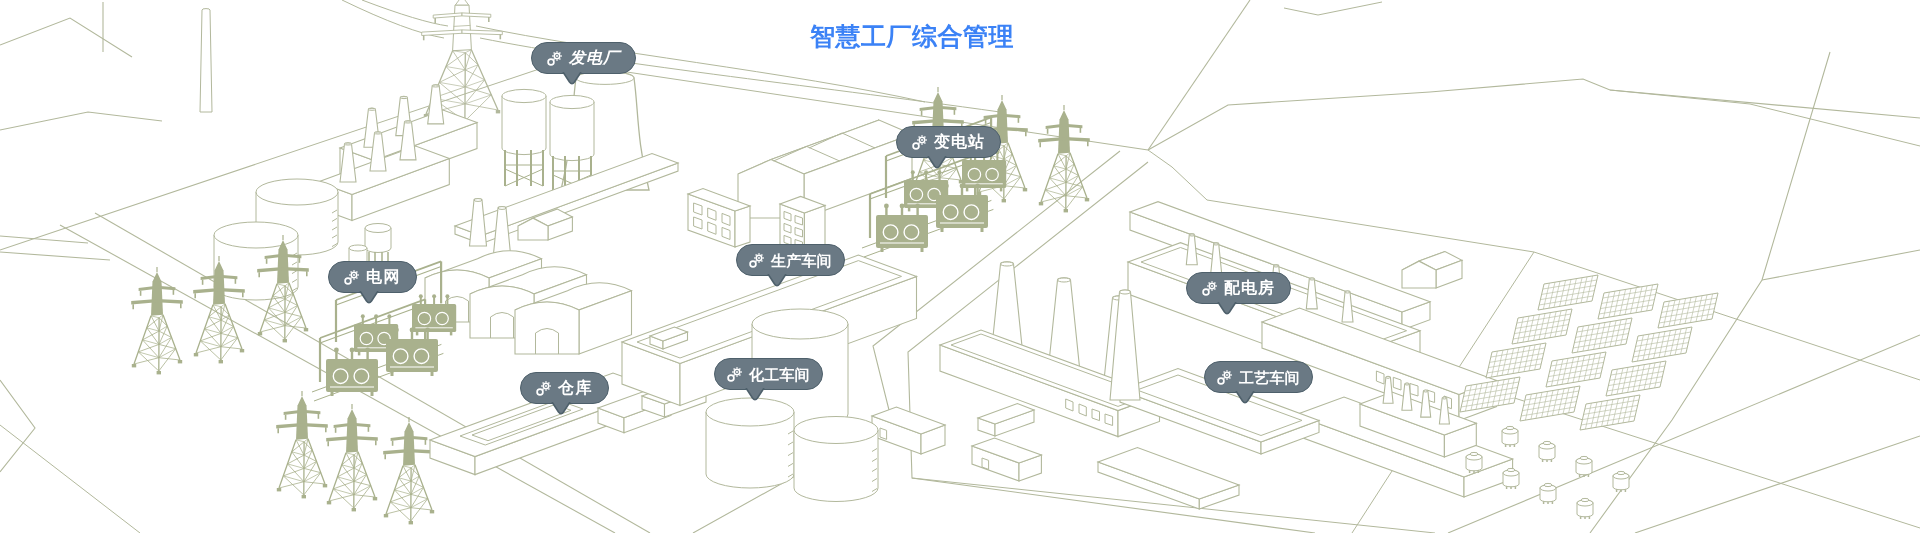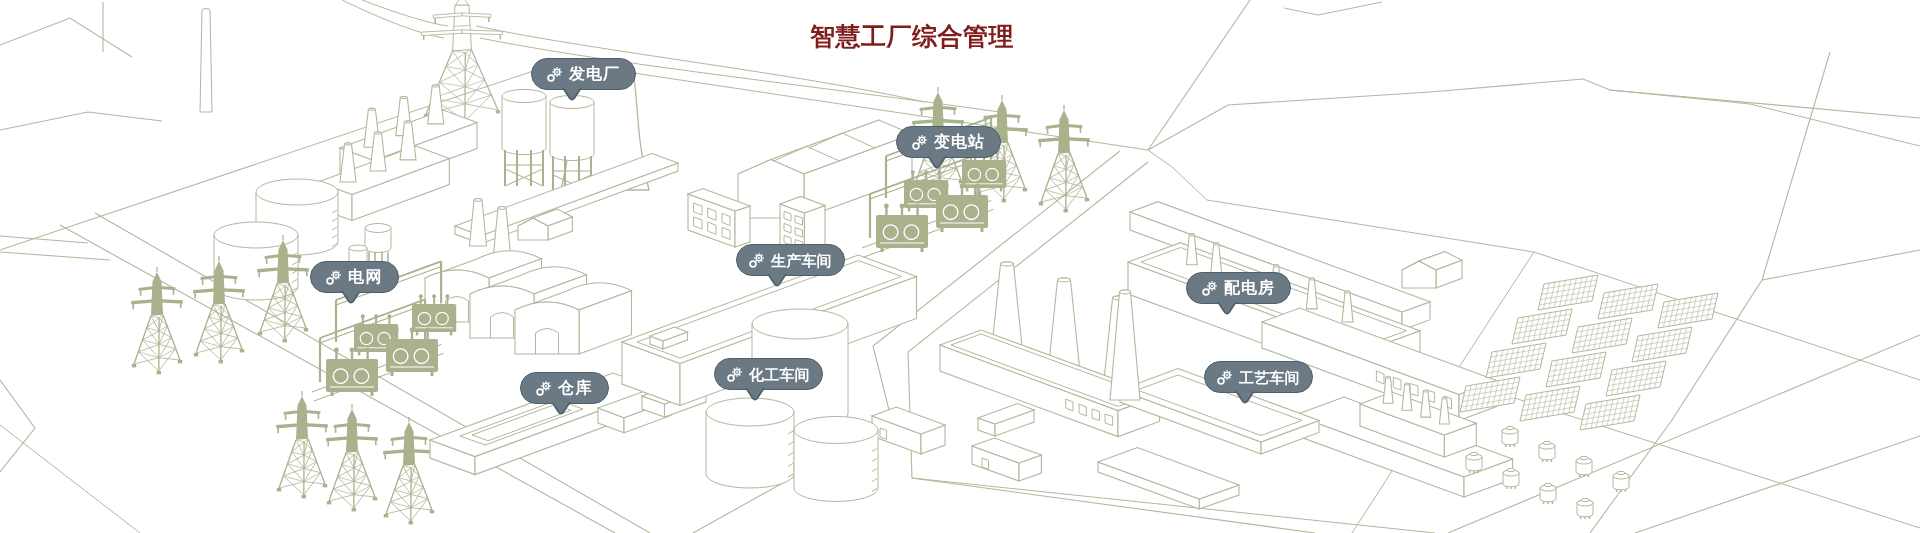--- a/index.html
+++ b/index.html
@@ -3,21 +3,21 @@
 <meta charset="utf-8">
 <style>
   html,body{margin:0;padding:0;background:#fff;}
   #stage{position:relative;width:1920px;height:533px;overflow:hidden;background:#fff;
          font-family:"Liberation Sans","DejaVu Sans",sans-serif;}
   #scene{position:absolute;left:0;top:0;}
   #scene .n{fill:none;stroke:#b2b89c}
   #scene .w{fill:#fff;stroke:#b2b89c}
   #scene .q{fill:none;stroke:#a9b18d}
   #scene .f{fill:#a9b18d;stroke:none}
-  #title{position:absolute;left:810px;top:20px;font-size:25px;font-weight:bold;color:#7f1d1d;
+  #title{position:absolute;left:810px;top:20px;font-size:25px;font-weight:bold;color:#3b82f6;
          letter-spacing:0.5px;white-space:nowrap;}
   .pin{position:absolute;height:32px;display:inline-flex;align-items:center;gap:6px;
        padding:0 15px 0 14px;background:#6a7984;border:1.6px solid #4e606b;border-radius:17px;
        box-sizing:border-box;color:#fff;cursor:pointer;}
   .pin .lbl{font-size:16px;font-weight:bold;color:#fff;letter-spacing:1px;white-space:nowrap;line-height:1;}
   .pin .tail{position:absolute;left:30px;top:29.2px;width:20px;height:14px;}
   .pin .gicon{width:17px;height:17px;flex:0 0 auto;}
 </style>
 </head>
 <body>
@@ -506,21 +506,21 @@
         <use href="#iu" transform="translate(1584 477) scale(1)"></use>
         <use href="#iu" transform="translate(1621 492) scale(1)"></use>
         <use href="#iu" transform="translate(1474 473) scale(1)"></use>
         <use href="#iu" transform="translate(1511 489) scale(1)"></use>
         <use href="#iu" transform="translate(1548 504) scale(1)"></use>
         <use href="#iu" transform="translate(1585 519) scale(1)"></use>
       </g>
   </svg>
   <div id="title">智慧工厂综合管理</div>
 
-<div class="pin" style="left: 531px; top: 58px;">
+<div class="pin" style="left: 531px; top: 42px; font-style: italic;">
       <svg class="gicon" viewBox="0 0 17 17">
         <g fill="none" stroke="#fff">
           <circle cx="11" cy="6" r="2.7" stroke-width="1.5"></circle>
           <circle cx="11" cy="6" r="1" fill="#fff" stroke="none"></circle>
           <g stroke-width="1.4">
             <line x1="11" y1="1.2" x2="11" y2="2.6"></line>
             <line x1="11" y1="9.4" x2="11" y2="10.8"></line>
             <line x1="6.2" y1="6" x2="7.6" y2="6"></line>
             <line x1="14.4" y1="6" x2="15.8" y2="6"></line>
             <line x1="7.6" y1="2.6" x2="8.6" y2="3.6"></line>
@@ -554,21 +554,21 @@
           </g>
           <circle cx="5" cy="12" r="2.9" stroke-width="1.7"></circle>
         </g>
       </svg>
       <span class="lbl">变电站</span>
       <svg class="tail" viewBox="0 0 20 14">
         <path d="M 1 0 L 19 0 L 12.5 10 Q 10 13.5 7.5 10 Z" fill="#6a7984"></path>
         <path d="M 1 0 L 7.5 10 Q 10 13.5 12.5 10 L 19 0" fill="none" stroke="#4e606b" stroke-width="1.6"></path>
       </svg>
     </div>
-    <div class="pin" style="left: 310px; top: 261px; justify-content: flex-end;">
+    <div class="pin" style="left: 328px; top: 261px; justify-content: flex-end;">
       <svg class="gicon" viewBox="0 0 17 17">
         <g fill="none" stroke="#fff">
           <circle cx="11" cy="6" r="2.7" stroke-width="1.5"></circle>
           <circle cx="11" cy="6" r="1" fill="#fff" stroke="none"></circle>
           <g stroke-width="1.4">
             <line x1="11" y1="1.2" x2="11" y2="2.6"></line>
             <line x1="11" y1="9.4" x2="11" y2="10.8"></line>
             <line x1="6.2" y1="6" x2="7.6" y2="6"></line>
             <line x1="14.4" y1="6" x2="15.8" y2="6"></line>
             <line x1="7.6" y1="2.6" x2="8.6" y2="3.6"></line>

